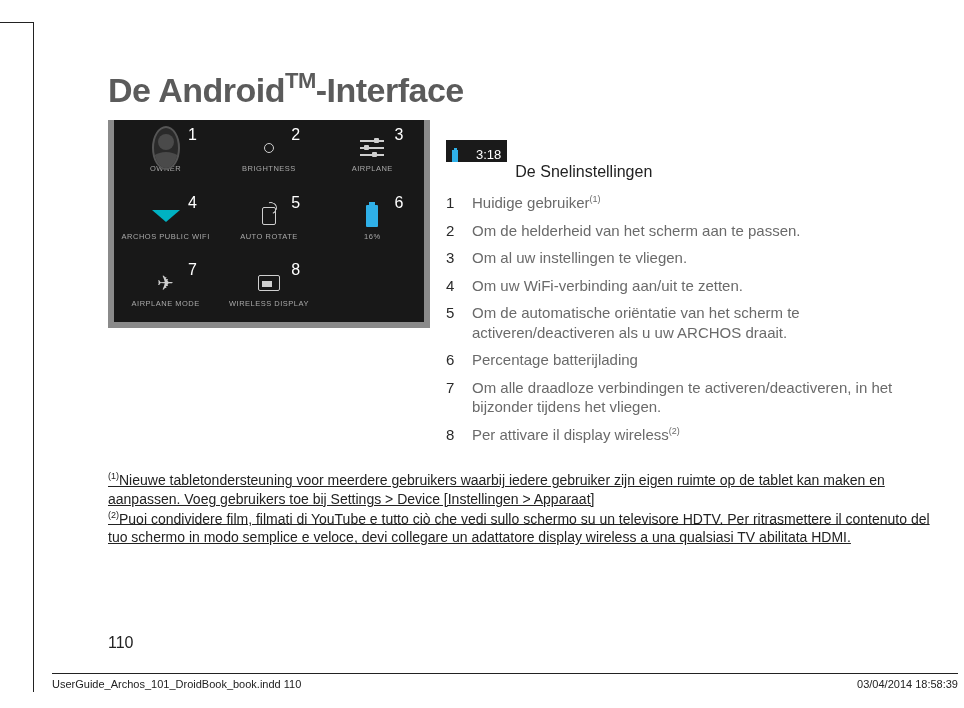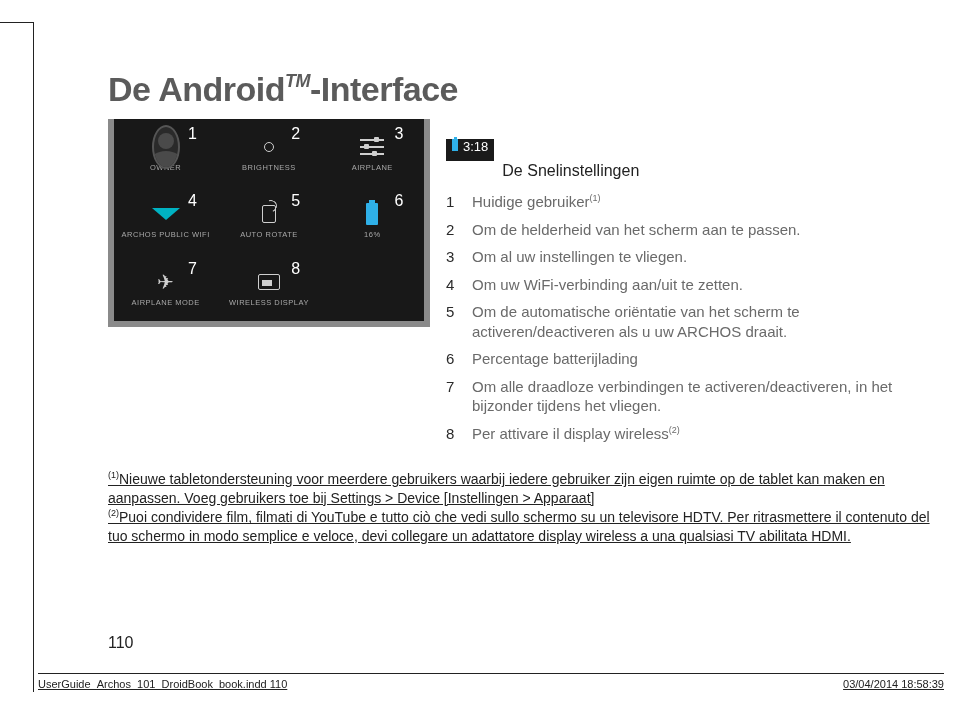--- a/index.html
+++ b/index.html
@@ -28,21 +28,21 @@
     top: 70px; left: 108px;
     width: 822px;
   }
   .title {
     font-size: 34px;
     font-weight: 700;
     color: #5b5b5b;
     letter-spacing: -0.5px;
     margin-bottom: 10px;
   }
-  .title sup { font-size: 18px; vertical-align: super; position: relative; top: -2px; font-style: italic; }
+  .title sup { font-size: 22px; vertical-align: super; position: relative; top: -2px; }
   .two-col {
     display: flex;
     gap: 16px;
   }
   
   .tile-panel {
     width: 322px;
     height: 208px;
     background: #181818;
     border-left: 6px solid #8a8a8a;
@@ -183,24 +183,24 @@
     display: flex;
     align-items: center;
     gap: 8px;
     margin-bottom: 12px;
   }
   .status-chip {
     background: #1a1a1a;
     color: #fff;
     height: 22px;
     display: inline-flex;
-    align-items: flex-start;
+    align-items: flex-end;
     padding: 0 6px 0 6px;
     font-size: 13px;
-    gap: 5px;
+    gap: 18px;
   }
   .tiny-batt {
     width: 6px; height: 12px;
     background: #2fb0e8;
     position: relative;
   }
   .tiny-batt::before {
     content: "";
     position: absolute;
     top: -2px; left: 1.5px; width: 3px; height: 2px;
@@ -233,29 +233,28 @@
   .footnotes sup { font-size: 9px; }
   .page-number {
     position: absolute;
     left: 108px;
     bottom: 56px;
     font-size: 16px;
     color: #222;
   }
   .footer {
     position: absolute;
-    left: 38px;
+    left: 52px;
     bottom: 18px;
     width: 906px;
     display: flex;
     justify-content: space-between;
     font-size: 11px;
     border-top: 0.8px solid #222;
     padding-top: 4px;
-    text-decoration: underline;
   }
 </style>
 </head>
 <body>
 
 <div class="rule-top"></div>
 <div class="rule-side"></div>
 
 <div class="page">
 

